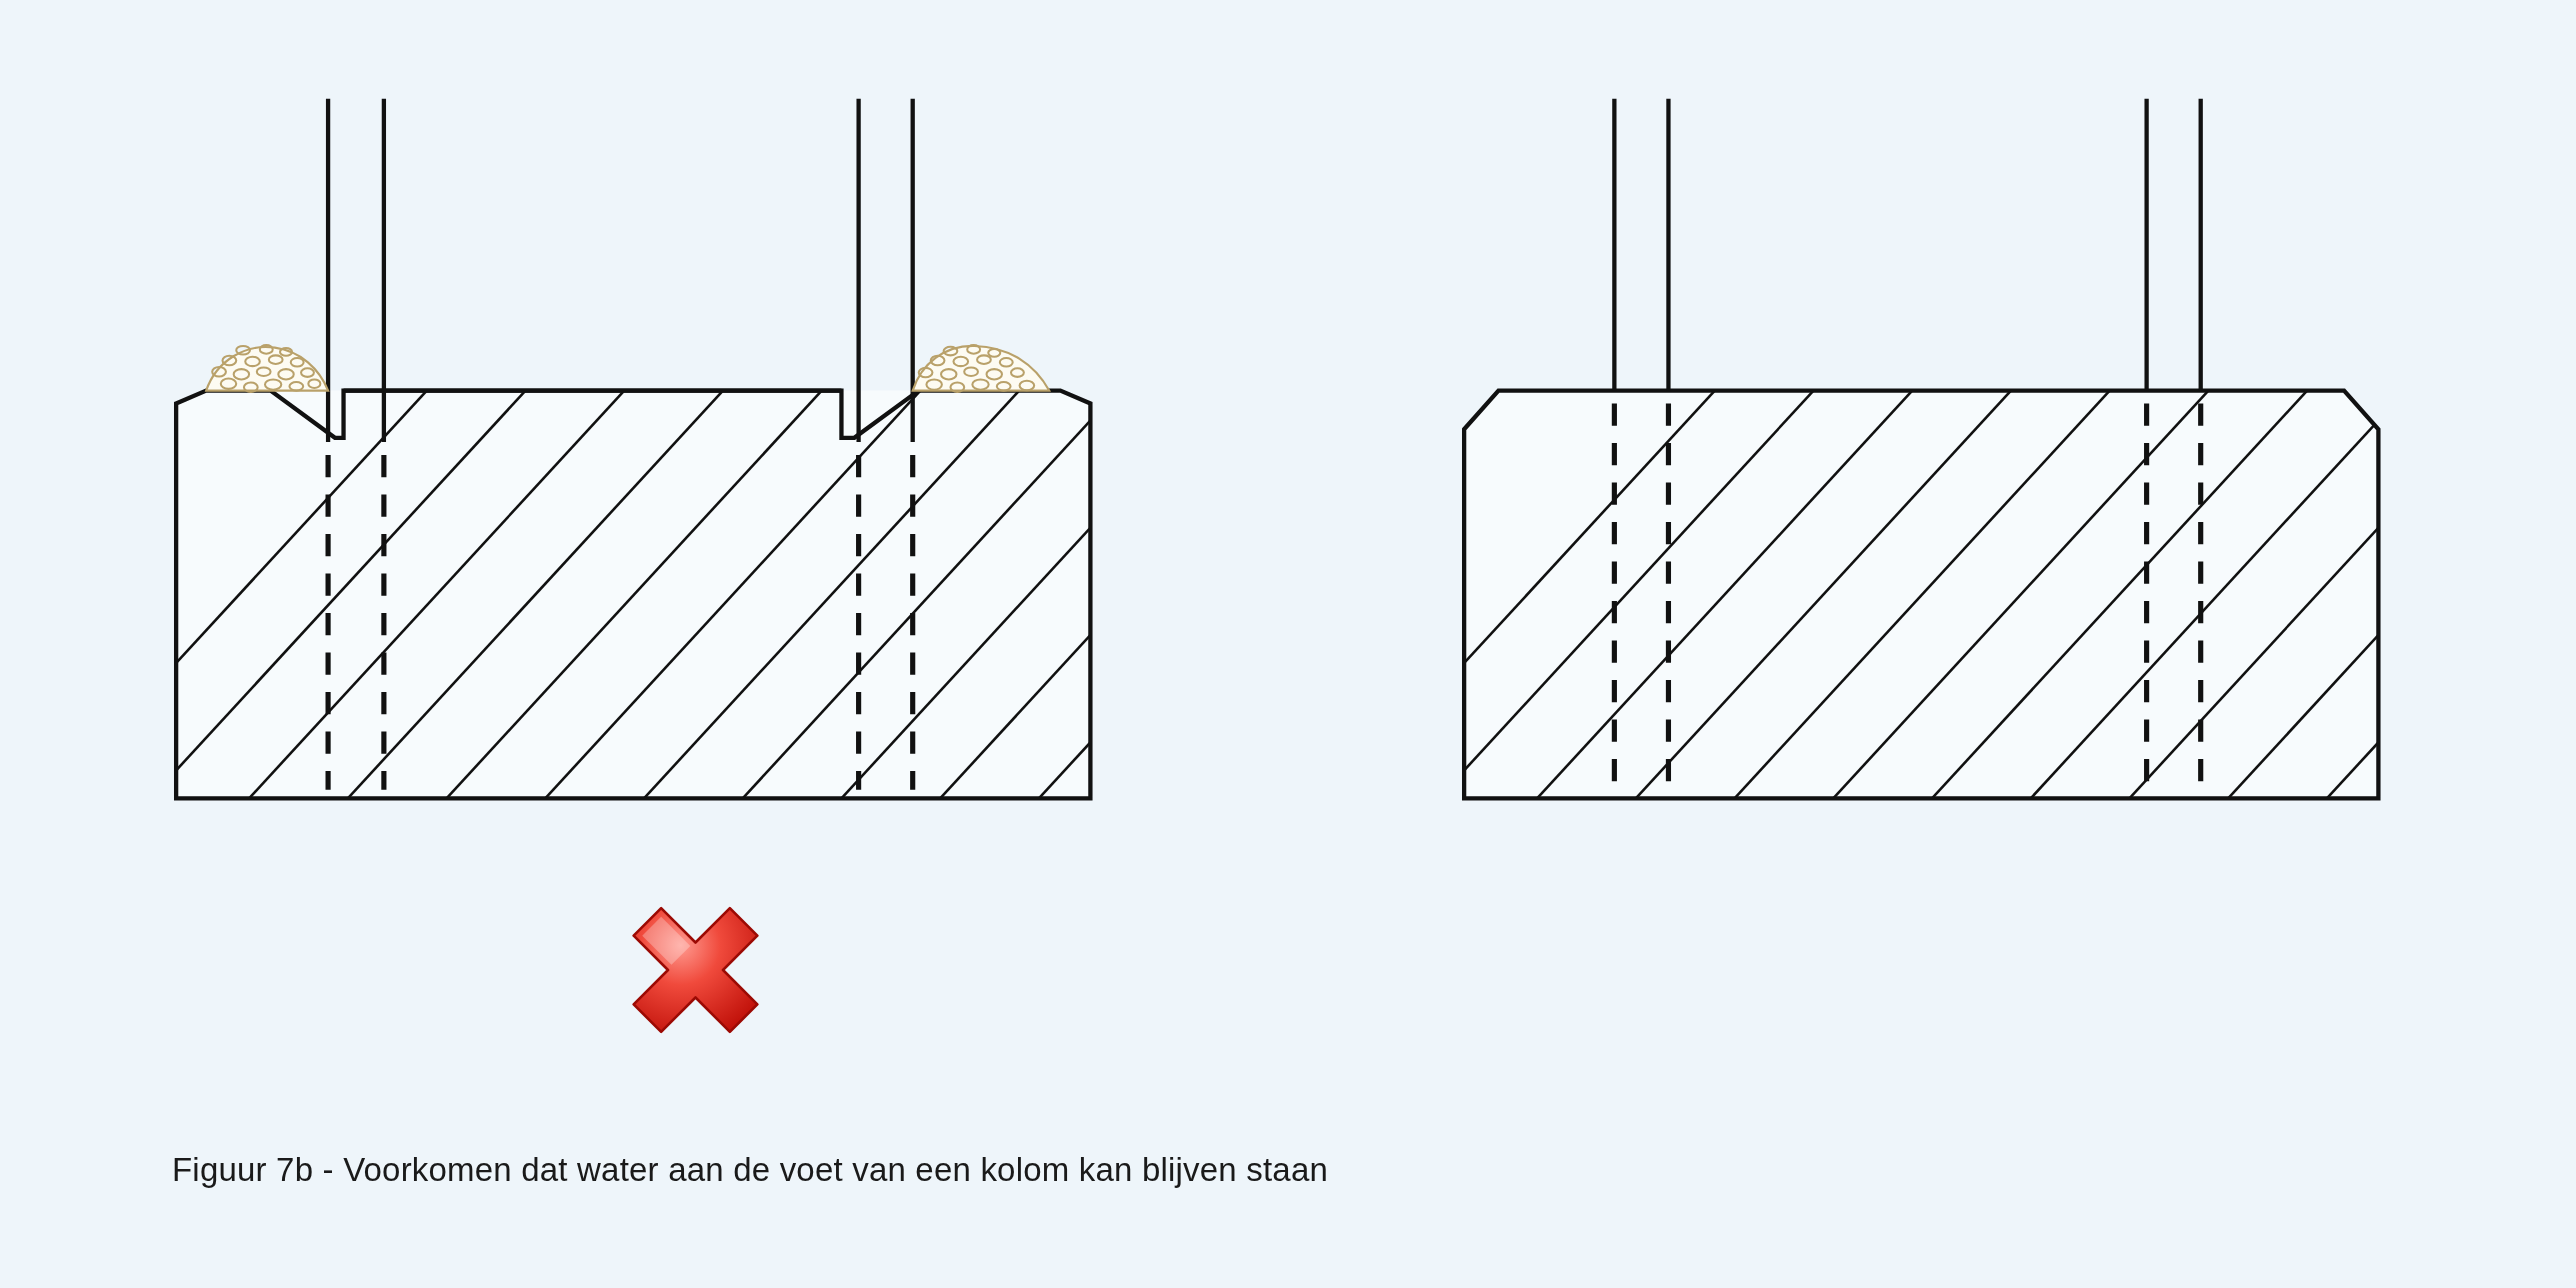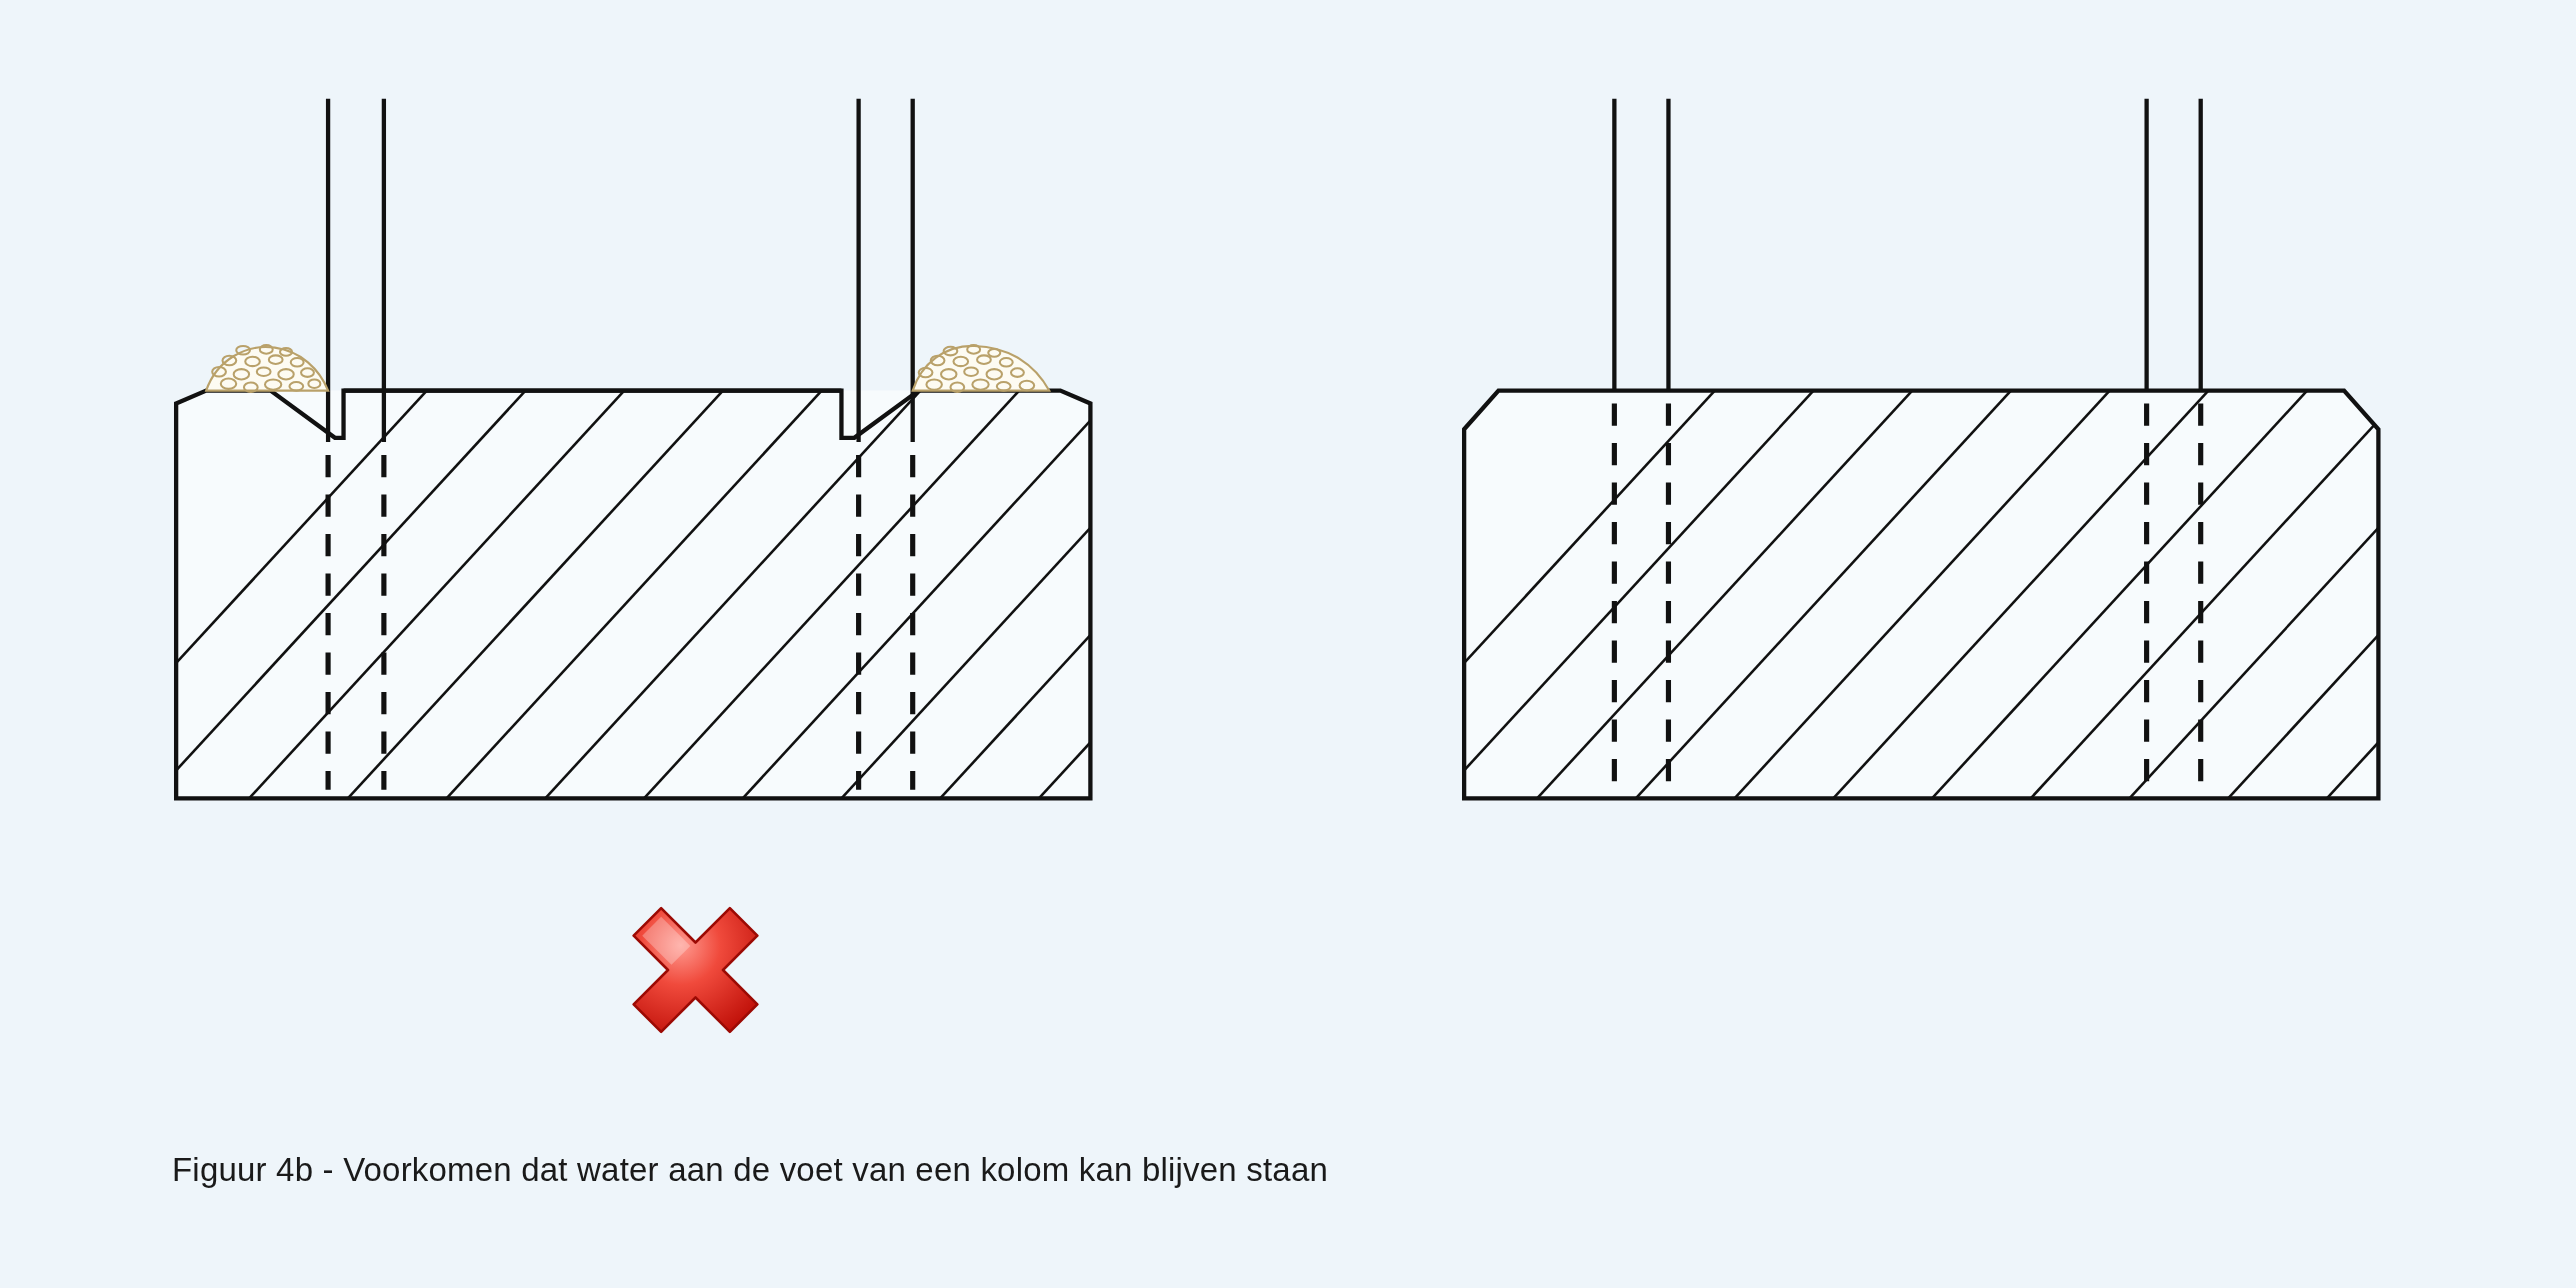--- a/index.html
+++ b/index.html
@@ -229,15 +229,15 @@
         <line x1="1063" y1="115" x2="1063" y2="455"></line>
       </g>
       <g stroke="#111111" stroke-width="6" stroke-dasharray="26 20" fill="none">
         <line x1="1000" y1="470" x2="1000" y2="920"></line>
         <line x1="1063" y1="470" x2="1063" y2="920"></line>
       </g>
     </svg>
 
   </div>
 
-  <div id="caption">Figuur 4b - Voorkomen dat water aan de voet van een kolom kan blijven staan</div>
+  <div id="caption">Figuur 7b - Voorkomen dat water aan de voet van een kolom kan blijven staan</div>
 </div>
 
 
 </body></html>

